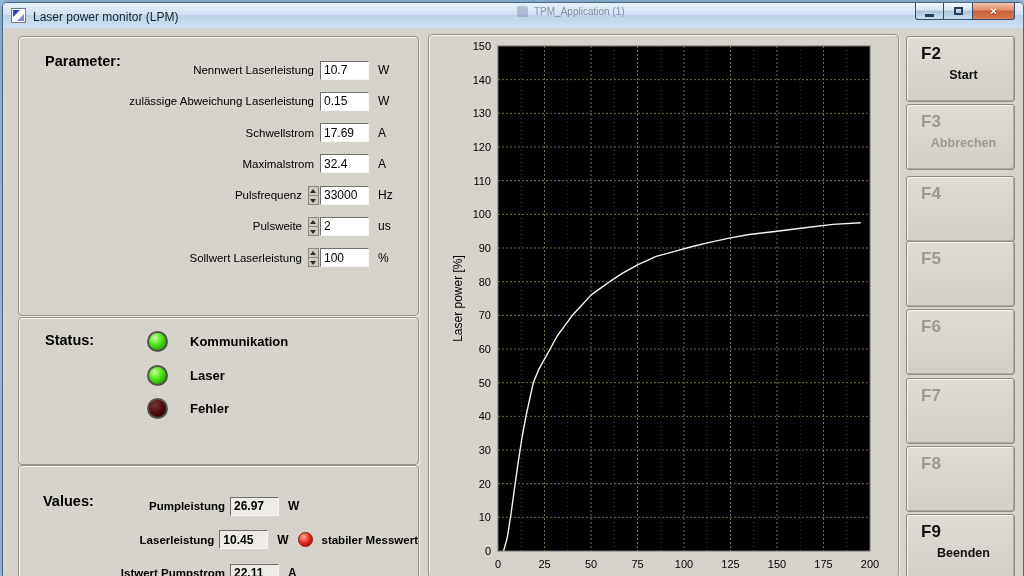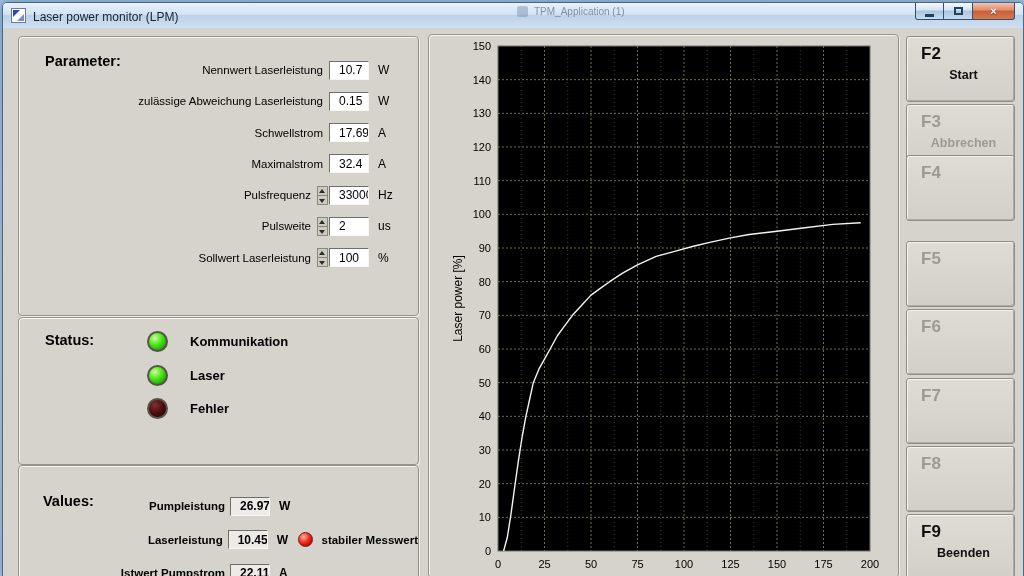--- a/index.html
+++ b/index.html
@@ -43,23 +43,23 @@
   .parameter-panel{left:15px;top:8px;width:399px;height:278px;}
   .parameter-panel .panel-title{top:16px;}
   .status-panel{left:15px;top:289px;width:399px;height:146px;}
   .status-panel .panel-title{top:14px;}
   .values-panel{left:15px;top:437px;width:399px;height:152px;}
   .values-panel .panel-title{left:24px;top:27px;}
   
   .param-rows{position:absolute;left:8px;top:23px;right:10px;display:flex;flex-direction:column;gap:11.3px;}
   .param-row{display:flex;align-items:center;justify-content:flex-end;height:20px;}
   .p-label{font-size:11.5px;margin-right:6px;white-space:nowrap;}
-  .ibox{box-sizing:border-box;width:40px;height:19px;background:#fff;flex:none;
+  .ibox{box-sizing:border-box;width:49px;height:19px;background:#fff;flex:none;
     border:1px solid;border-color:#6f6f68 #f6f6f2 #f6f6f2 #6f6f68;
-    font-size:12px;padding-left:9px;display:inline-flex;align-items:center;overflow:hidden;}
+    font-size:12px;padding-left:3px;display:inline-flex;align-items:center;overflow:hidden;}
   .vbox{background:#edebe7;}
   .p-unit{width:30px;margin-left:9px;font-size:12px;text-align:left;}
   .spinner{width:11px;height:19px;display:flex;flex-direction:column;margin-right:1px;flex:none;}
   .sp{flex:1;background:#cdcac2;border:1px solid #8a877f;position:relative;box-sizing:border-box;}
   .sp-dn{border-top:none;}
   .sp::after{content:"";position:absolute;left:1px;border-left:3px solid transparent;border-right:3px solid transparent;}
   .sp-up::after{top:2px;border-bottom:4px solid #2c2c2c;}
   .sp-dn::after{top:3px;border-top:4px solid #2c2c2c;}
   
   .status-rows{position:absolute;left:0;top:13px;right:0;display:flex;flex-direction:column;gap:12.5px;}
@@ -272,21 +272,21 @@
 
     <div id="fkeys">
         <div class="fkey" style="top: 8px;">
           <div class="fkey-key">F2</div>
           <div class="fkey-label">Start</div>
         </div>
         <div class="fkey disabled" style="top: 76.3px;">
           <div class="fkey-key">F3</div>
           <div class="fkey-label">Abbrechen</div>
         </div>
-        <div class="fkey disabled" style="top: 127px;">
+        <div class="fkey disabled" style="top: 148px;">
           <div class="fkey-key">F4</div>
           <div class="fkey-label"></div>
         </div>
         <div class="fkey disabled" style="top: 212.9px;">
           <div class="fkey-key">F5</div>
           <div class="fkey-label"></div>
         </div>
         <div class="fkey disabled" style="top: 281.2px;">
           <div class="fkey-key">F6</div>
           <div class="fkey-label"></div>

